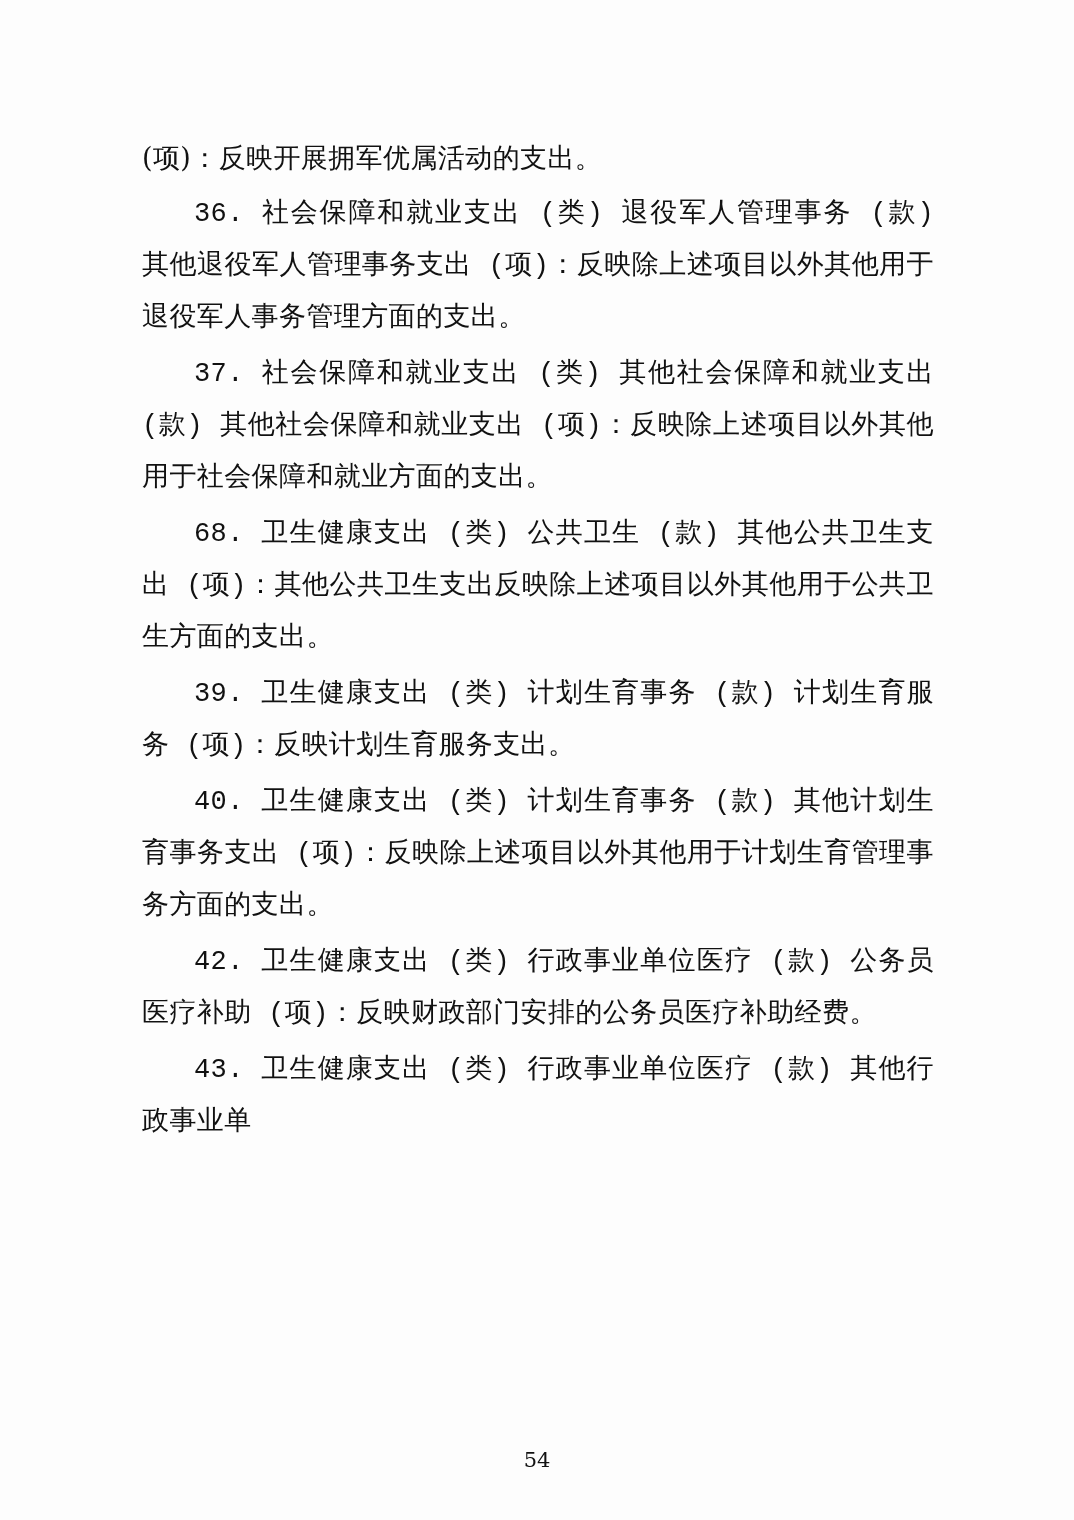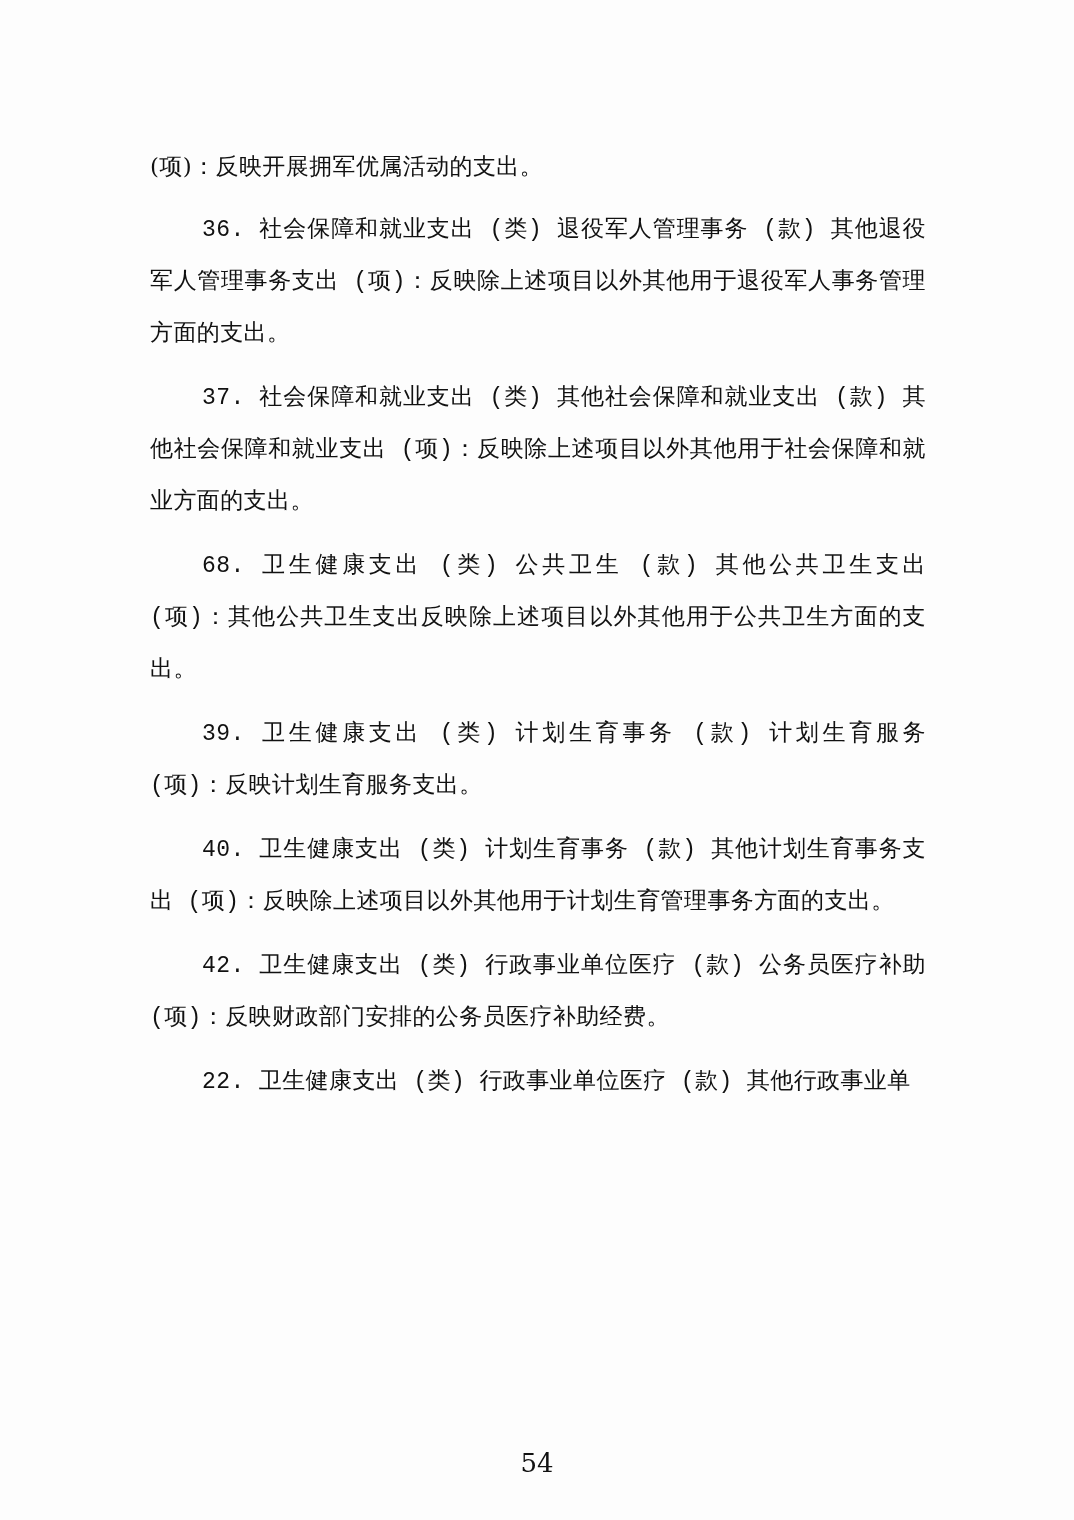--- a/index.html
+++ b/index.html
@@ -23,53 +23,53 @@
     height: 1520px;
     background: #fdfdfd;
   }
   .content {
     position: absolute;
     left: 138px;
     top: 128px;
     width: 800px;
   }
   .para {
-    font-size: 23px;
+    font-size: 27px;
     line-height: 52px;
     letter-spacing: 0.4px;
     text-align: justify;
     text-justify: inter-ideograph;
-    margin: 12px;
+    margin: 4px;
     text-indent: 0;
     white-space: normal;
     word-break: break-all;
   }
   .para.indent {
     text-indent: 52px;
     font-family: Liberation Mono, monospace;
   }
   .page-number {
     position: absolute;
     left: 0;
     top: 1448px;
     width: 1074px;
     text-align: center;
-    font-size: 26px;
+    font-size: 21px;
     font-family: "DejaVu Serif", "Liberation Serif", serif;
     color: #111111;
   }
 </style>
 </head>
 <body>
 
 <div class="page">
   <div class="content">
     <p class="para">(项)：反映开展拥军优属活动的支出。</p>
     <p class="para indent">36. 社会保障和就业支出 (类) 退役军人管理事务 (款) 其他退役军人管理事务支出 (项)：反映除上述项目以外其他用于退役军人事务管理方面的支出。</p>
     <p class="para indent">37. 社会保障和就业支出 (类) 其他社会保障和就业支出 (款) 其他社会保障和就业支出 (项)：反映除上述项目以外其他用于社会保障和就业方面的支出。</p>
     <p class="para indent">68. 卫生健康支出 (类) 公共卫生 (款) 其他公共卫生支出 (项)：其他公共卫生支出反映除上述项目以外其他用于公共卫生方面的支出。</p>
     <p class="para indent">39. 卫生健康支出 (类) 计划生育事务 (款) 计划生育服务 (项)：反映计划生育服务支出。</p>
     <p class="para indent">40. 卫生健康支出 (类) 计划生育事务 (款) 其他计划生育事务支出 (项)：反映除上述项目以外其他用于计划生育管理事务方面的支出。</p>
     <p class="para indent">42. 卫生健康支出 (类) 行政事业单位医疗 (款) 公务员医疗补助 (项)：反映财政部门安排的公务员医疗补助经费。</p>
-    <p class="para indent">22. 卫生健康支出 (类) 行政事业单位医疗 (款) 其他行政事业单</p>
+    <p class="para indent">43. 卫生健康支出 (类) 行政事业单位医疗 (款) 其他行政事业单</p>
   </div>
   <div class="page-number">54</div>
 </div>
 
 </body></html>

